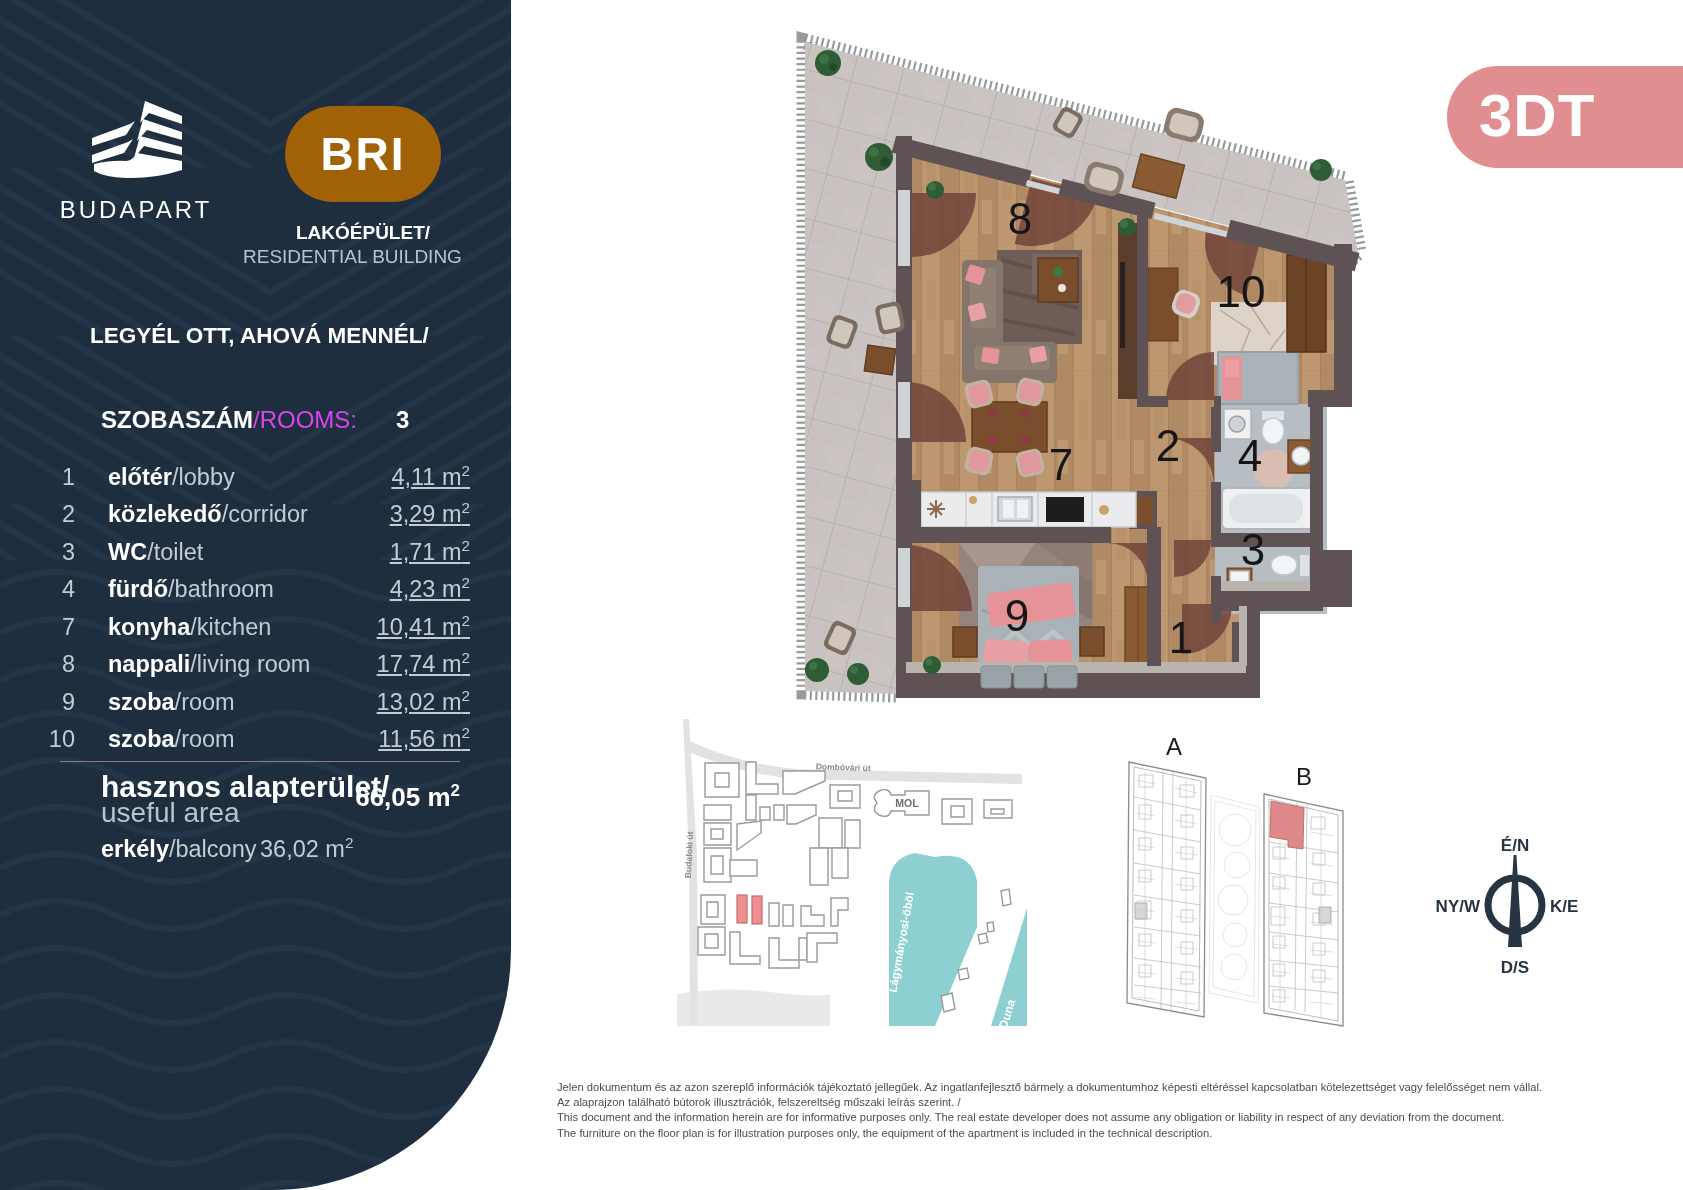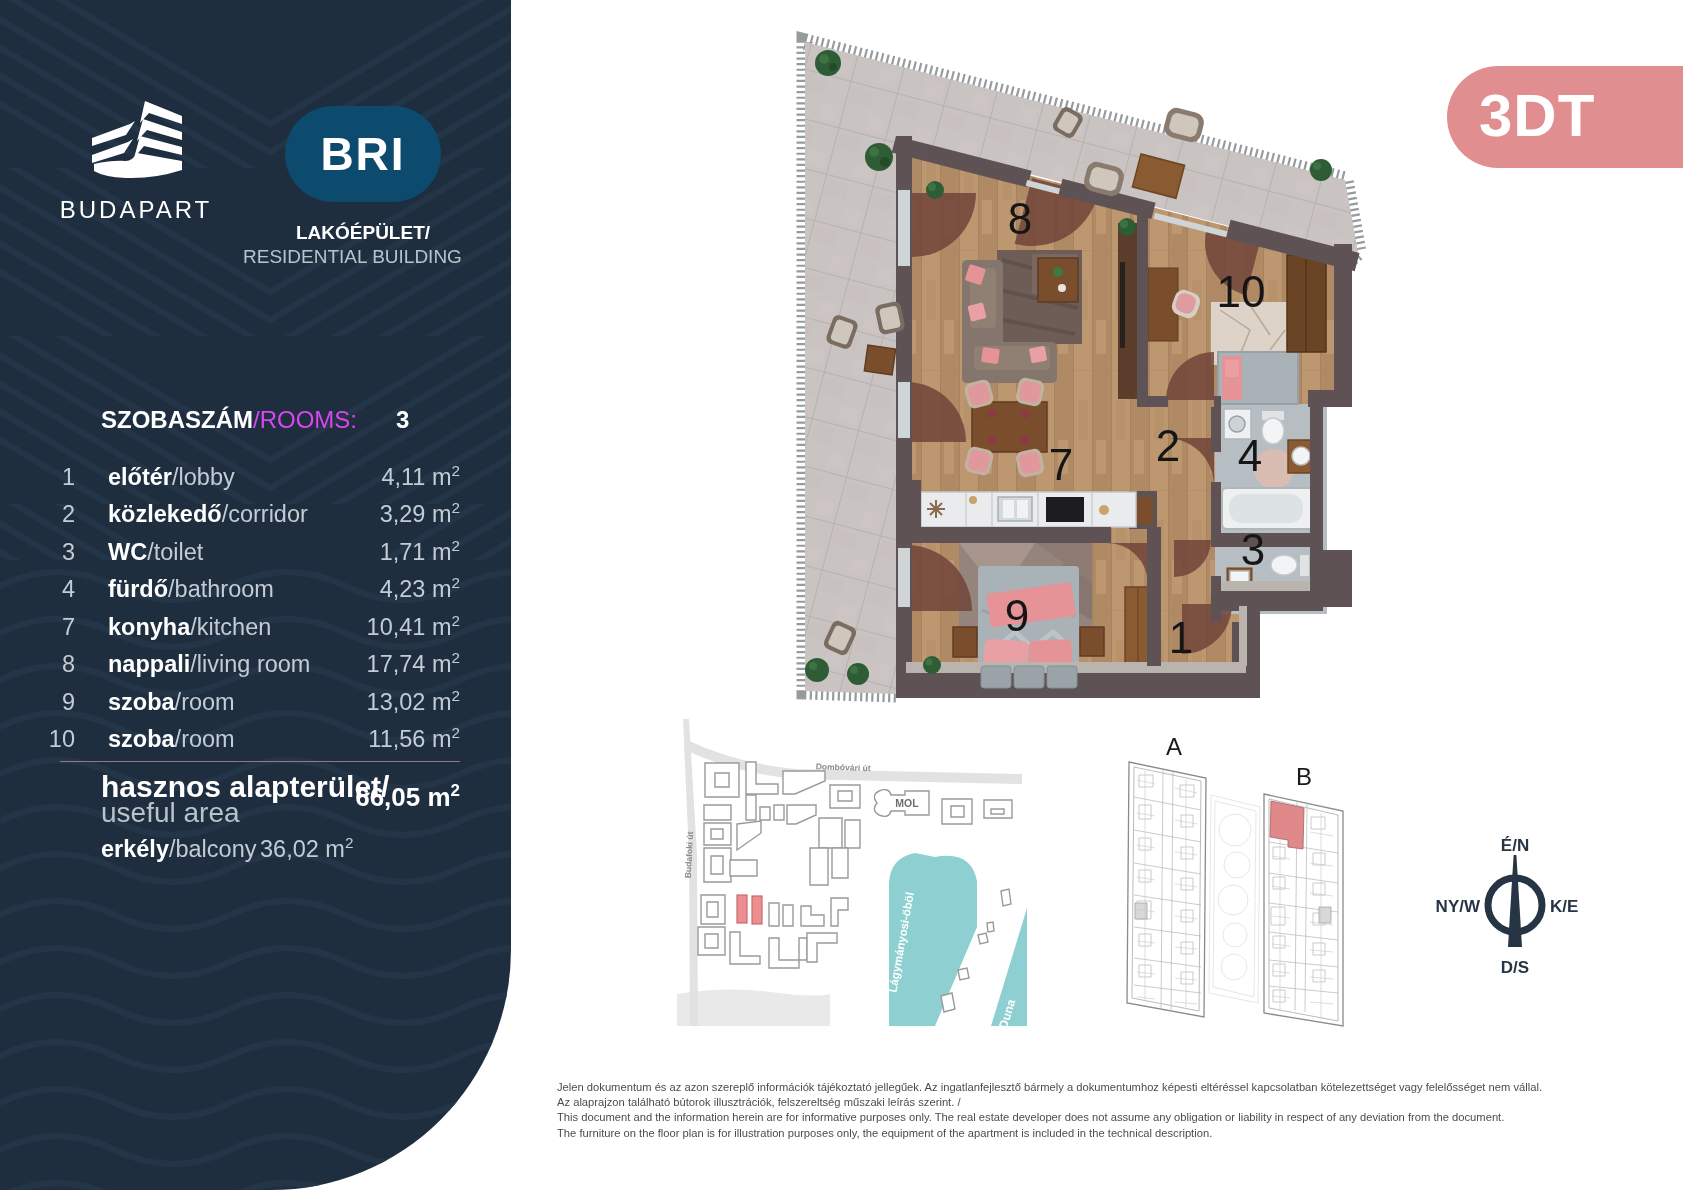--- a/index.html
+++ b/index.html
@@ -5,30 +5,30 @@
   html,body{margin:0;padding:0;}
   body{width:1683px;height:1190px;overflow:hidden;background:#fff;
        font-family:"Liberation Sans", sans-serif;}
   .page{position:absolute;top:0;left:0;width:1683px;height:1190px;background:#fff;}
   .sidebar{position:absolute;top:0;left:0;width:511px;height:1190px;
            background:#1f2e3f;border-bottom-right-radius:240px;overflow:hidden;}
   .sb-abs{position:absolute;}
   .w{color:#ffffff;}
   .g{color:#b9c3cc;}
   .pill{position:absolute;left:285px;top:106px;width:156px;height:96px;border-radius:48px;
-        background:#0c4a6e;text-align:center;line-height:96px;color:#fff;font-weight:bold;
+        background:#a16207;text-align:center;line-height:96px;color:#fff;font-weight:bold;
         font-size:46px;letter-spacing:2px;}
   .badge3dt{position:absolute;left:1447px;top:66px;width:300px;height:102px;
         border-radius:51px 0 0 51px;background:#e08e8f;color:#fff;font-weight:bold;
         font-size:60px;line-height:100px;padding-left:32px;letter-spacing:1px;}
   .rooms{position:absolute;left:0;top:0;width:470px;}
   .row{position:absolute;left:0;width:470px;height:30px;font-size:23.5px;color:#c3ccd4;}
   .row .num{position:absolute;left:0;width:75px;text-align:right;}
   .row .nm{position:absolute;left:108px;}
-  .row .val{position:absolute;right:10px;text-align:right;}
+  .row .val{position:absolute;right:0;text-align:right;text-decoration:underline;}
   sup{font-size:65%;vertical-align:super;line-height:0;}
   .foot{position:absolute;left:557px;top:1080px;font-size:11.2px;color:#4c4c4c;
         line-height:15.2px;white-space:nowrap;}
   .cred{position:absolute;right:9px;top:1145px;text-align:right;font-style:italic;
         font-size:13.5px;color:#3a3a3a;line-height:18px;width:600px;}
 </style>
 </head>
 <body>
 <div class="page">
 
@@ -64,20 +64,21 @@
       <path d="M45,53 L90,61 L90,70 Q62,79 34,78 Q12,77 2,71 L2,64 Q20,60 34,61 Q40,61 45,53 Z"></path>
     </g>
   </svg>
   <div class="sb-abs w" style="left:56px;top:196px;width:160px;text-align:center;font-size:24px;letter-spacing:3px;">BUDAPART</div>
 
   <div class="pill">BRI</div>
 
   <div class="sb-abs w" style="left:263px;top:222px;width:200px;text-align:center;font-weight:bold;font-size:19px;">LAKÓÉPÜLET/</div>
   <div class="sb-abs g" style="left:243px;top:246px;width:240px;text-align:left;font-size:19px;">RESIDENTIAL BUILDING</div>
 
+  <div class="sb-abs w" style="left:90px;top:323px;font-weight:bold;font-size:22.5px;">LEGYÉL OTT, AHOVÁ MENNÉL/</div>
 
   <div class="sb-abs w" style="left:101px;top:406px;font-size:24px;"><b>SZOBASZÁM</b><span style="color:#d946ef;">/ROOMS:</span></div>
   <div class="sb-abs w" style="left:396px;top:406px;font-size:24px;font-weight:bold;">3</div>
 
   <div class="rooms">
     <div class="row" style="top:464px;">
           <span class="num">1</span>
           <span class="nm"><b class="w">előtér</b>/lobby</span>
           <span class="val">4,11 m<sup>2</sup></span>
         </div>

